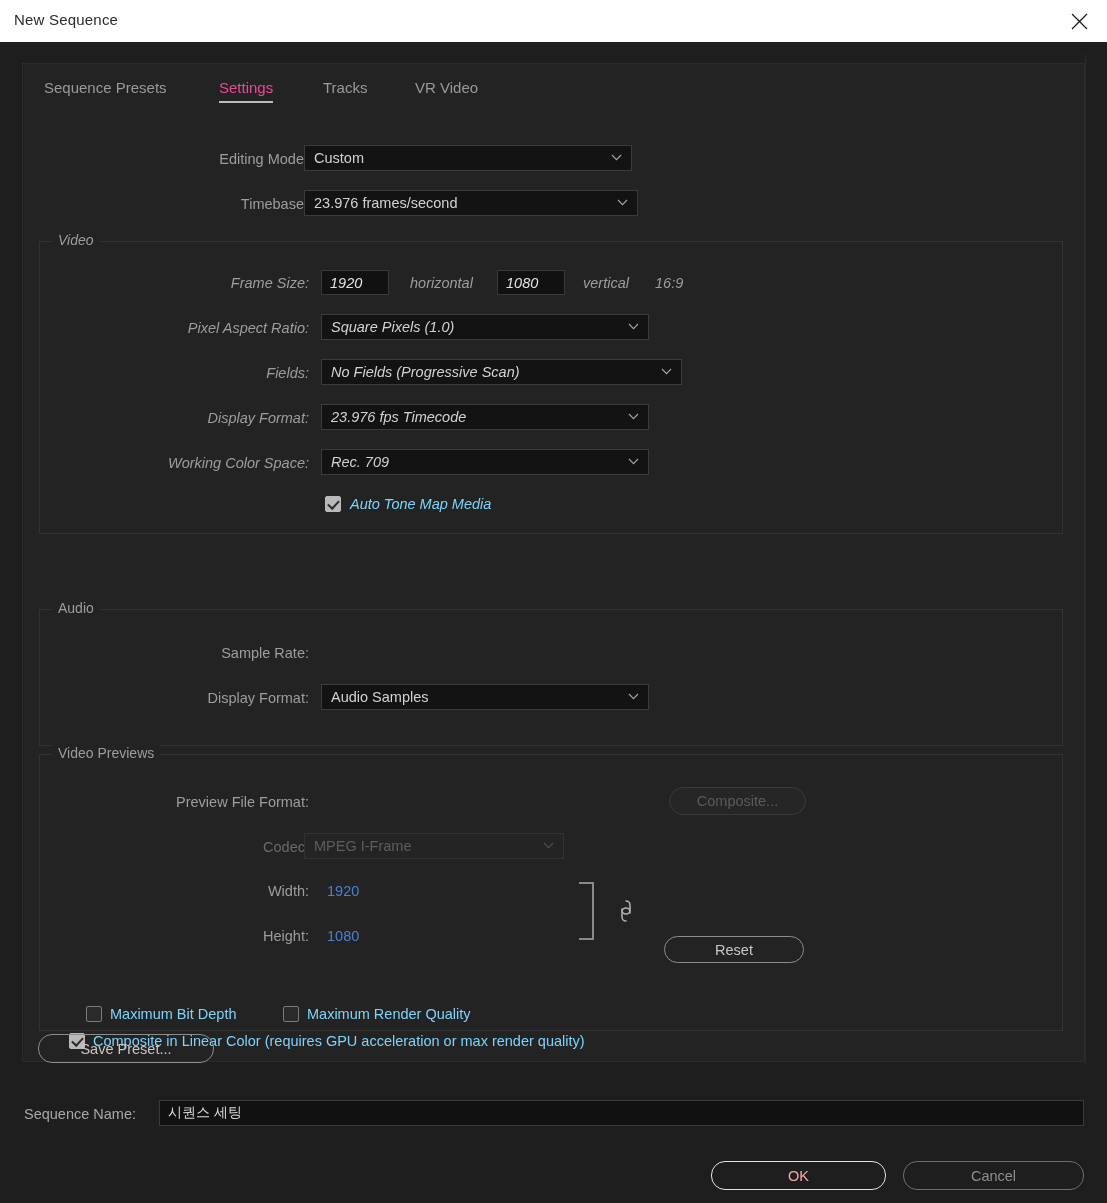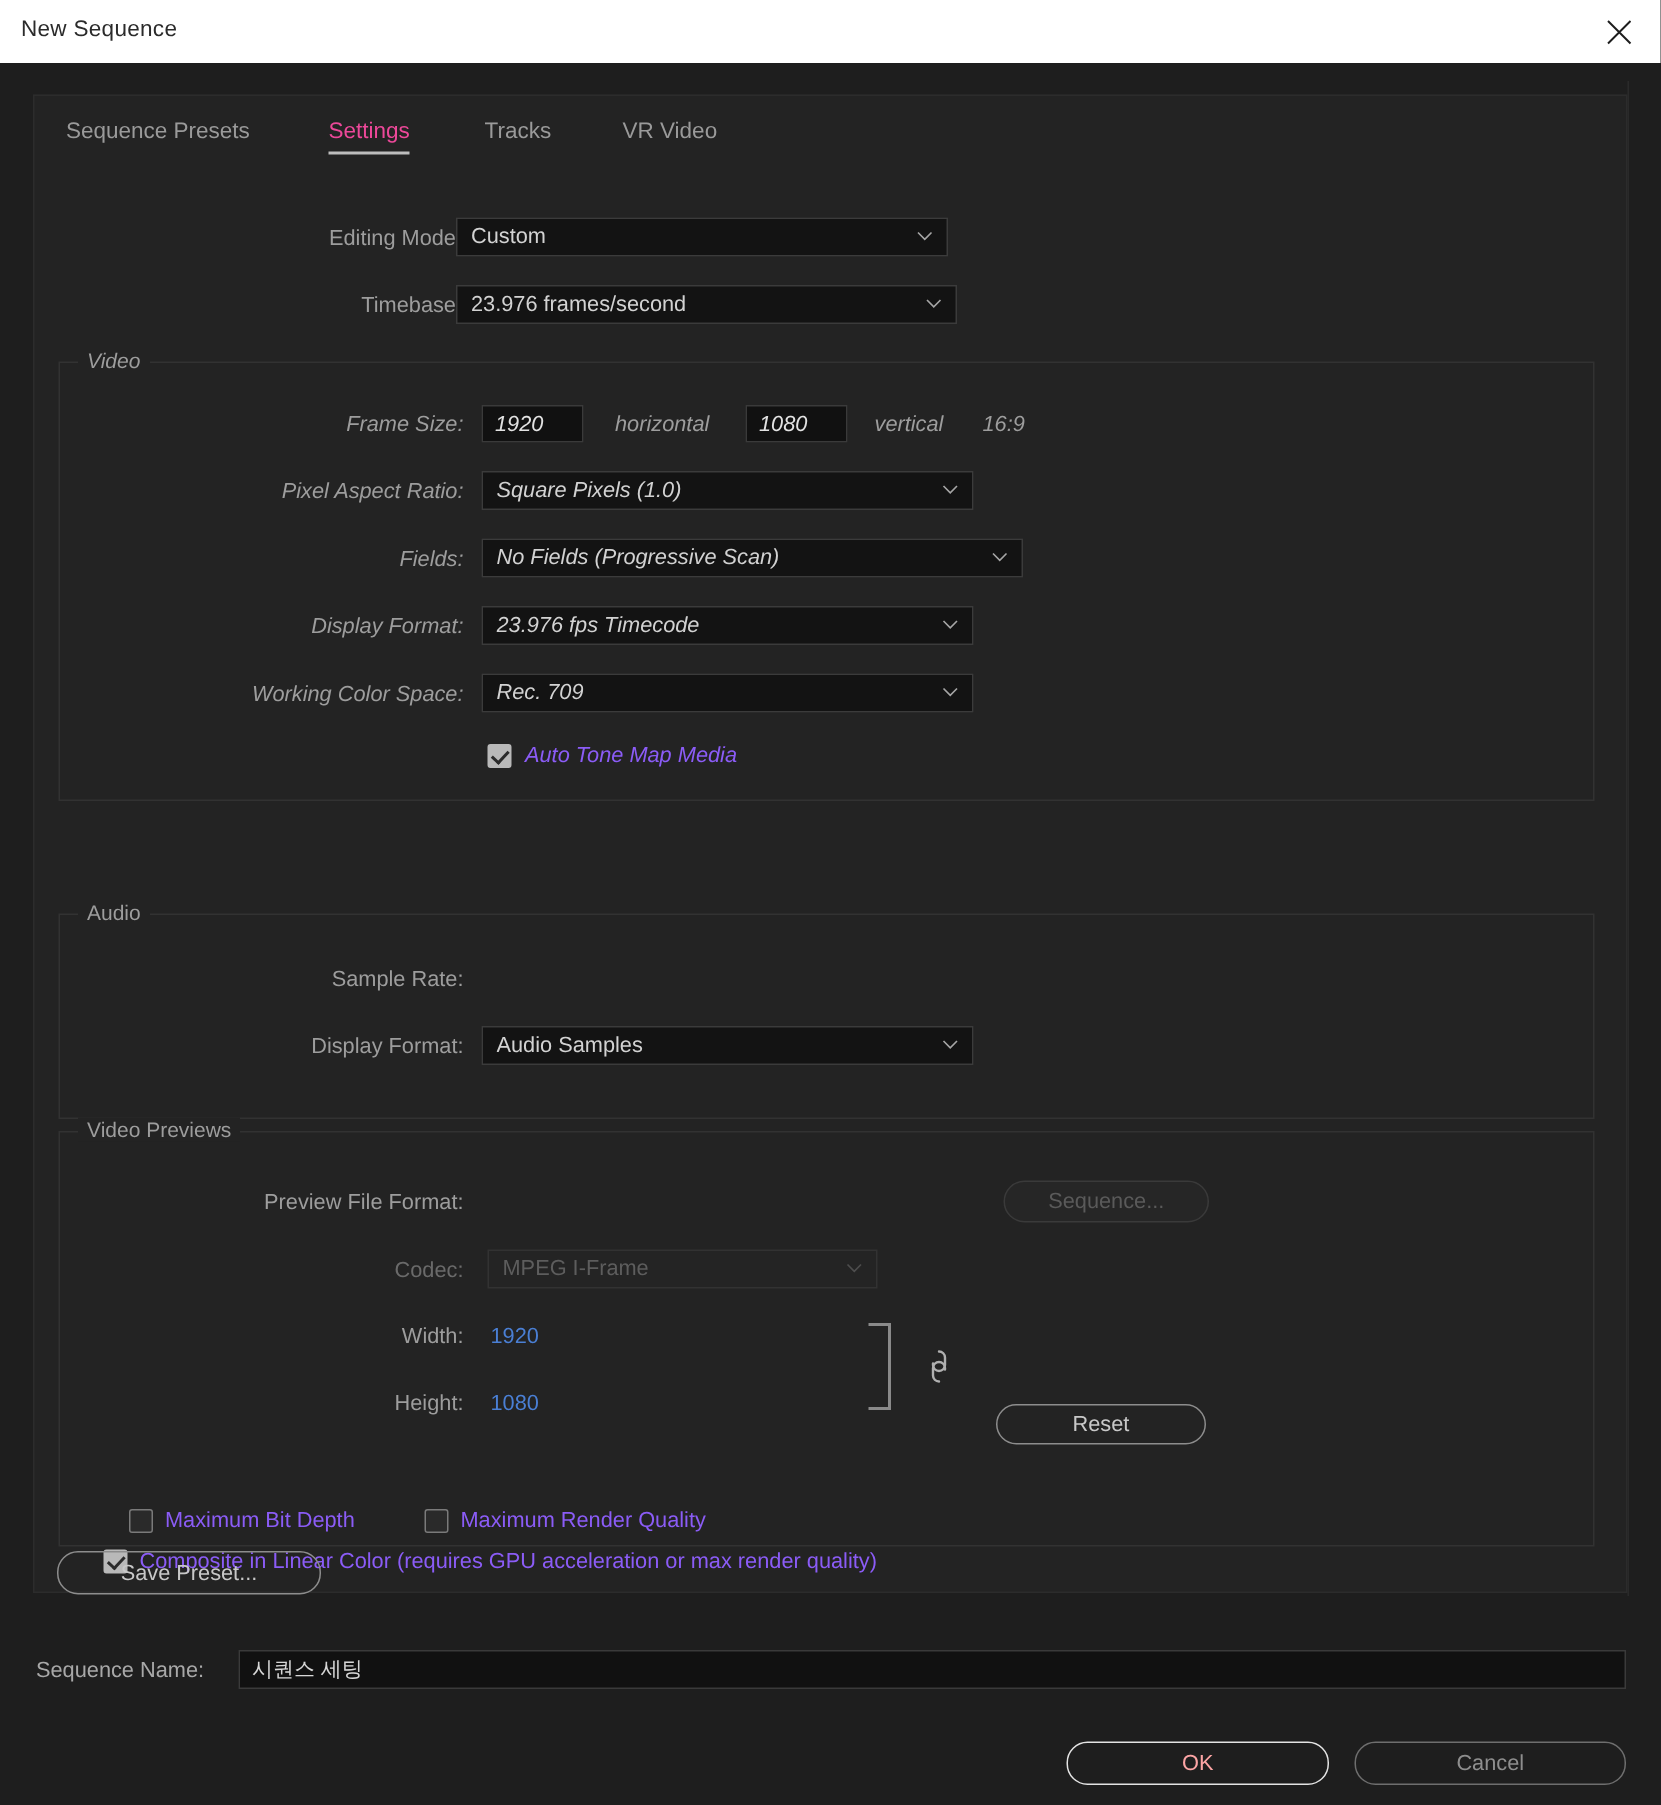--- a/index.html
+++ b/index.html
@@ -102,21 +102,21 @@
   }
 
   
   .cb{position:absolute;width:16px;height:16px;border:1px solid #7a7a7a;
       box-sizing:border-box;background:#2a2a2a;cursor:pointer;border-radius:2px;}
   .cb.on{background:#b9b9b9;border-color:#b9b9b9;}
   .cb.on:after{
     content:"";position:absolute;left:4px;top:1px;width:5px;height:9px;
     border:solid #2b2b2b;border-width:0 2px 2px 0;transform:rotate(43deg);
   }
-  .cblabel{position:absolute;font-size:14.5px;color:#8b5cf6;white-space:nowrap;cursor:pointer;}
+  .cblabel{position:absolute;font-size:14.5px;color:#7dd3fc;white-space:nowrap;cursor:pointer;}
 
   
   .pill{
     position:absolute;border:1px solid #8d8d8d;border-radius:14px;
     background:transparent;color:#c8c8c8;font-size:14.5px;
     display:flex;align-items:center;justify-content:center;cursor:pointer;
     box-sizing:border-box;font-family:"Liberation Sans", sans-serif;
   }
   .pill.disabled{border-color:#3a3a3a;color:#5a5a5a;background:#262626;cursor:default;}
   .pill.primary{border-color:#e4e4e4;color:#fca5a5;}
@@ -245,24 +245,24 @@
         <svg class="chev" viewBox="0 0 11 7">
           <path d="M1 1 L5.5 5.6 L10 1" stroke="#a6a6a6" stroke-width="1.1" fill="none"></path>
         </svg>
       </div>
     </div>
 
     <div class="fs" style="left:16px;top:690px;width:1024px;height:277px;">
       <span class="legend">Video Previews</span>
 
       <div class="lbl" style="left:24px;top:39px;width:245px;">Preview File Format:</div>
-      <div class="pill disabled" style="left:629px;top:32px;width:137px;height:28px;">Sequence...</div>
+      <div class="pill disabled" style="left:629px;top:32px;width:137px;height:28px;">Composite...</div>
 
       <div class="lbl dim" style="left:24px;top:84px;width:245px;">Codec:</div>
-      <div class="select disabled" style="left:285px;top:78px;width:260px;align-items:center;">
+      <div class="select disabled" style="left:264px;top:78px;width:260px;align-items:center;">
         <span class="val">MPEG I-Frame</span>
         <svg class="chev" viewBox="0 0 11 7">
           <path d="M1 1 L5.5 5.6 L10 1" stroke="#4d4d4d" stroke-width="1.1" fill="none"></path>
         </svg>
       </div>
 
       <div class="lbl" style="left:24px;top:128px;width:245px;">Width:</div>
       <div class="bluenum" style="left:287px;top:128px;">1920</div>
 
       <div class="lbl" style="left:24px;top:173px;width:245px;">Height:</div>

